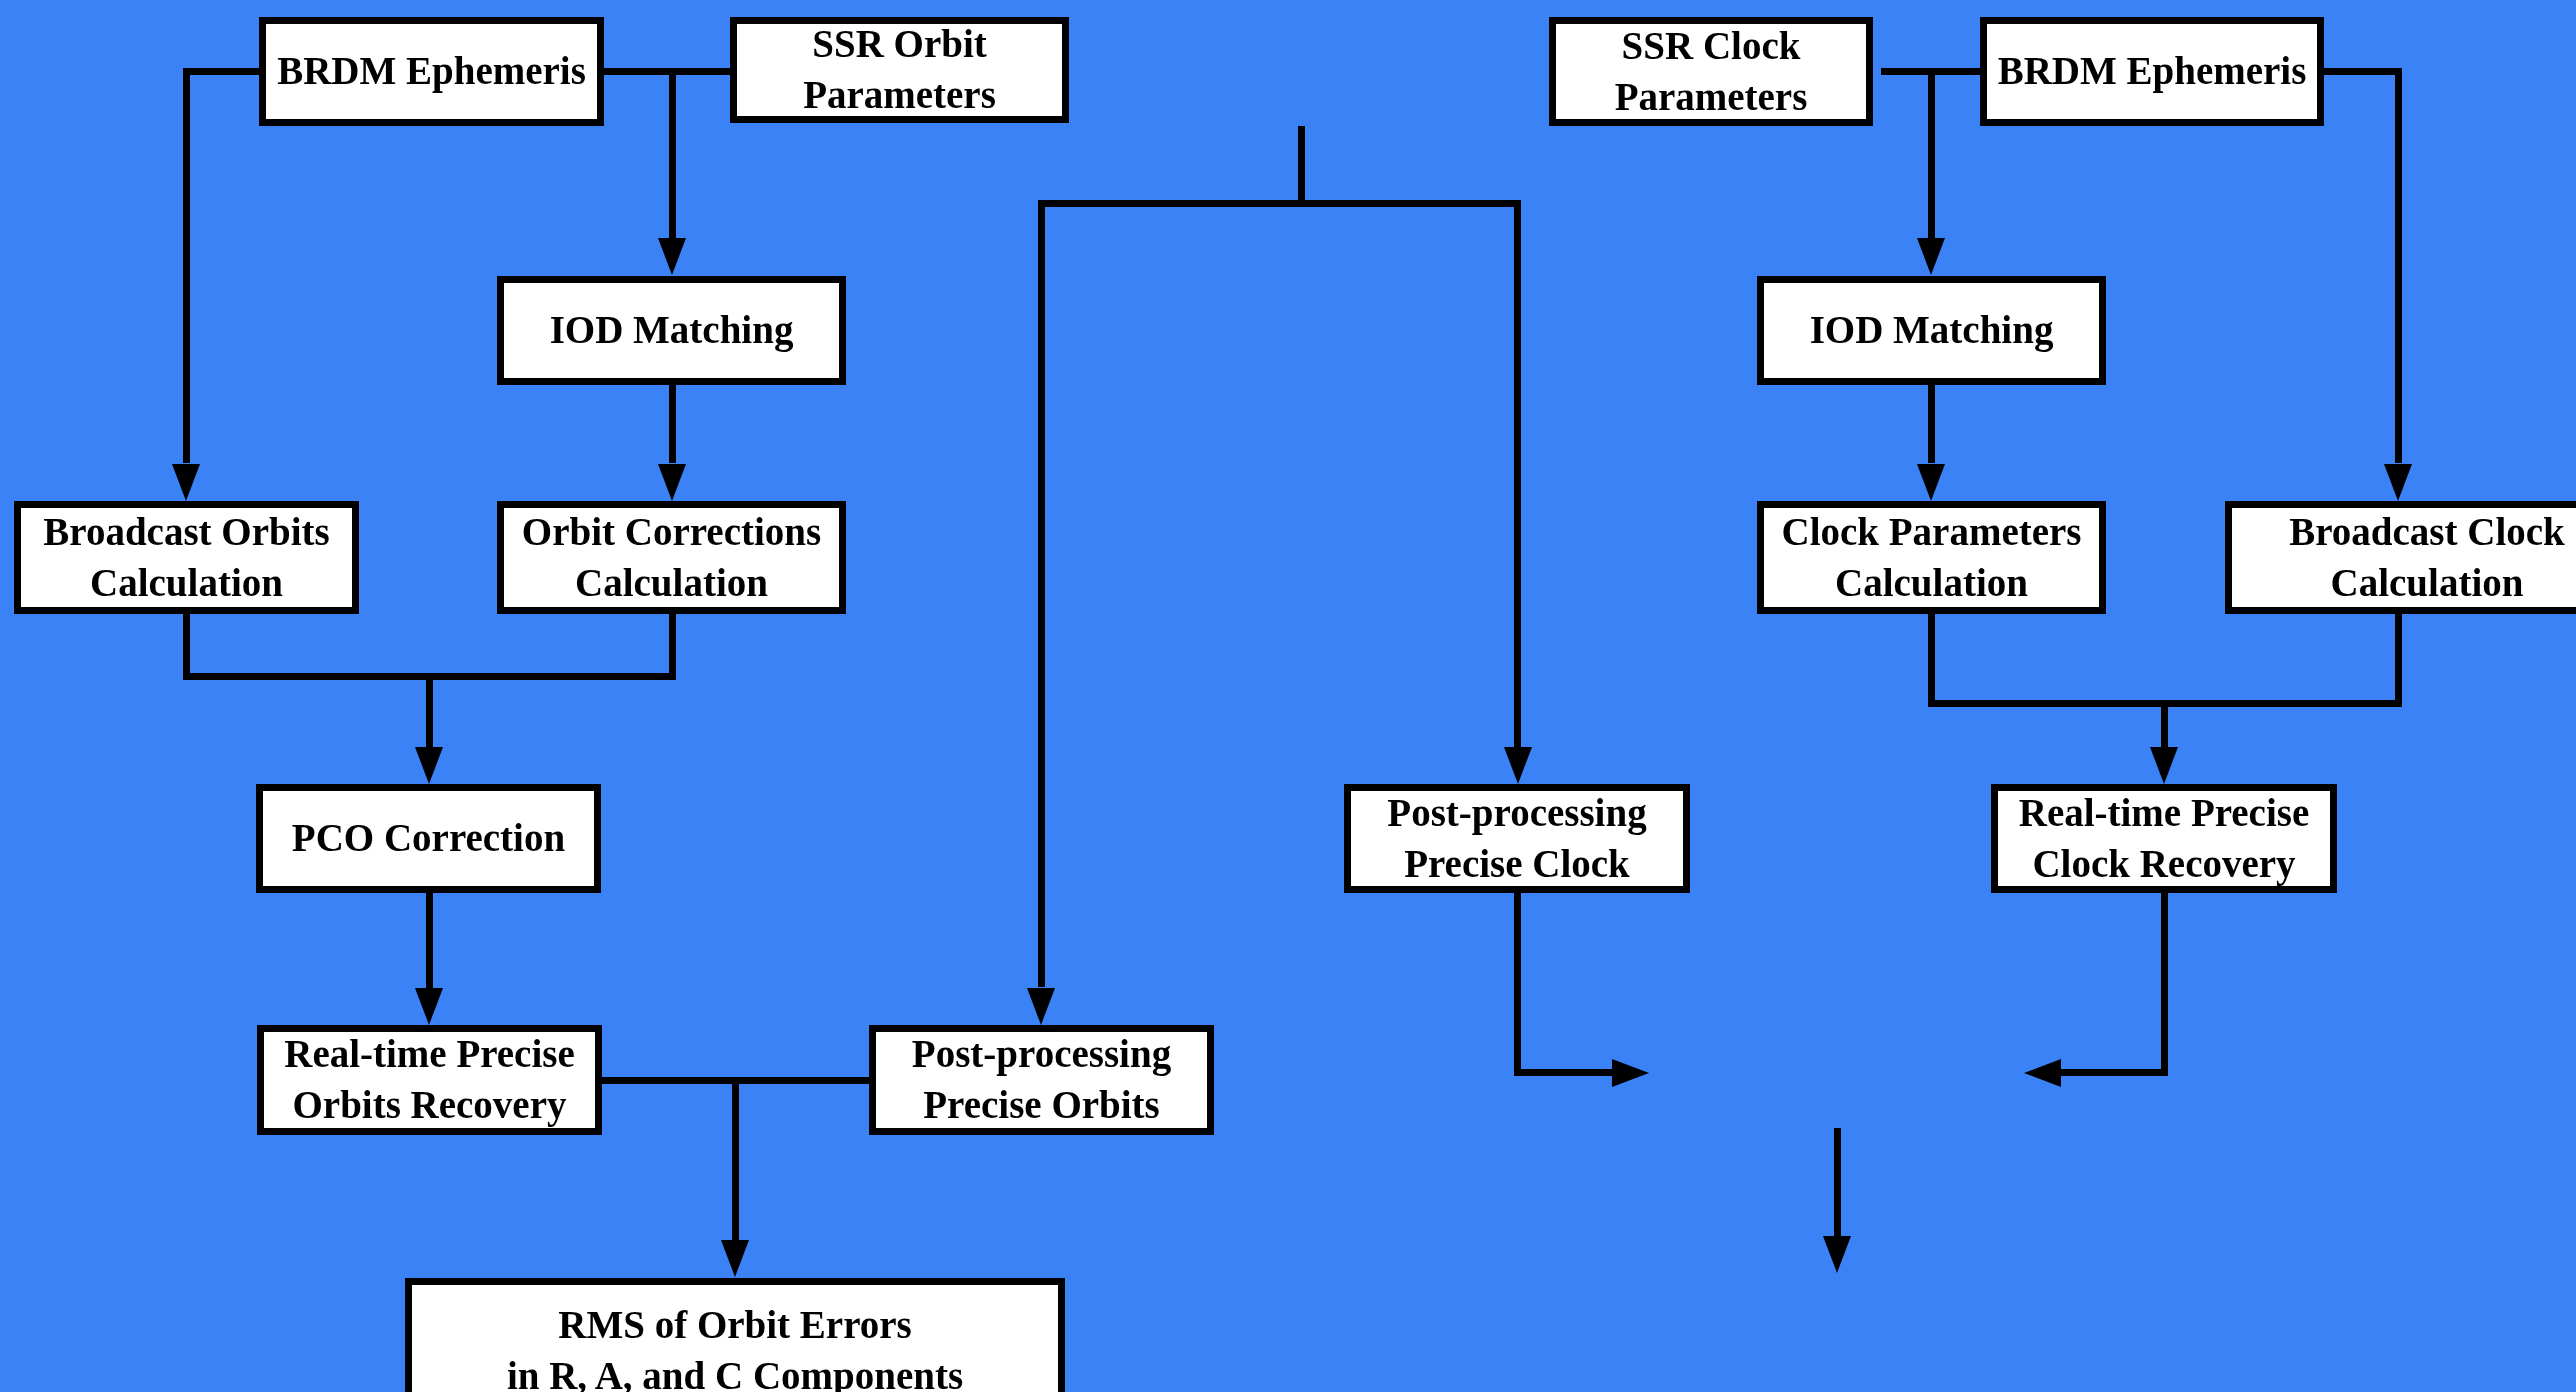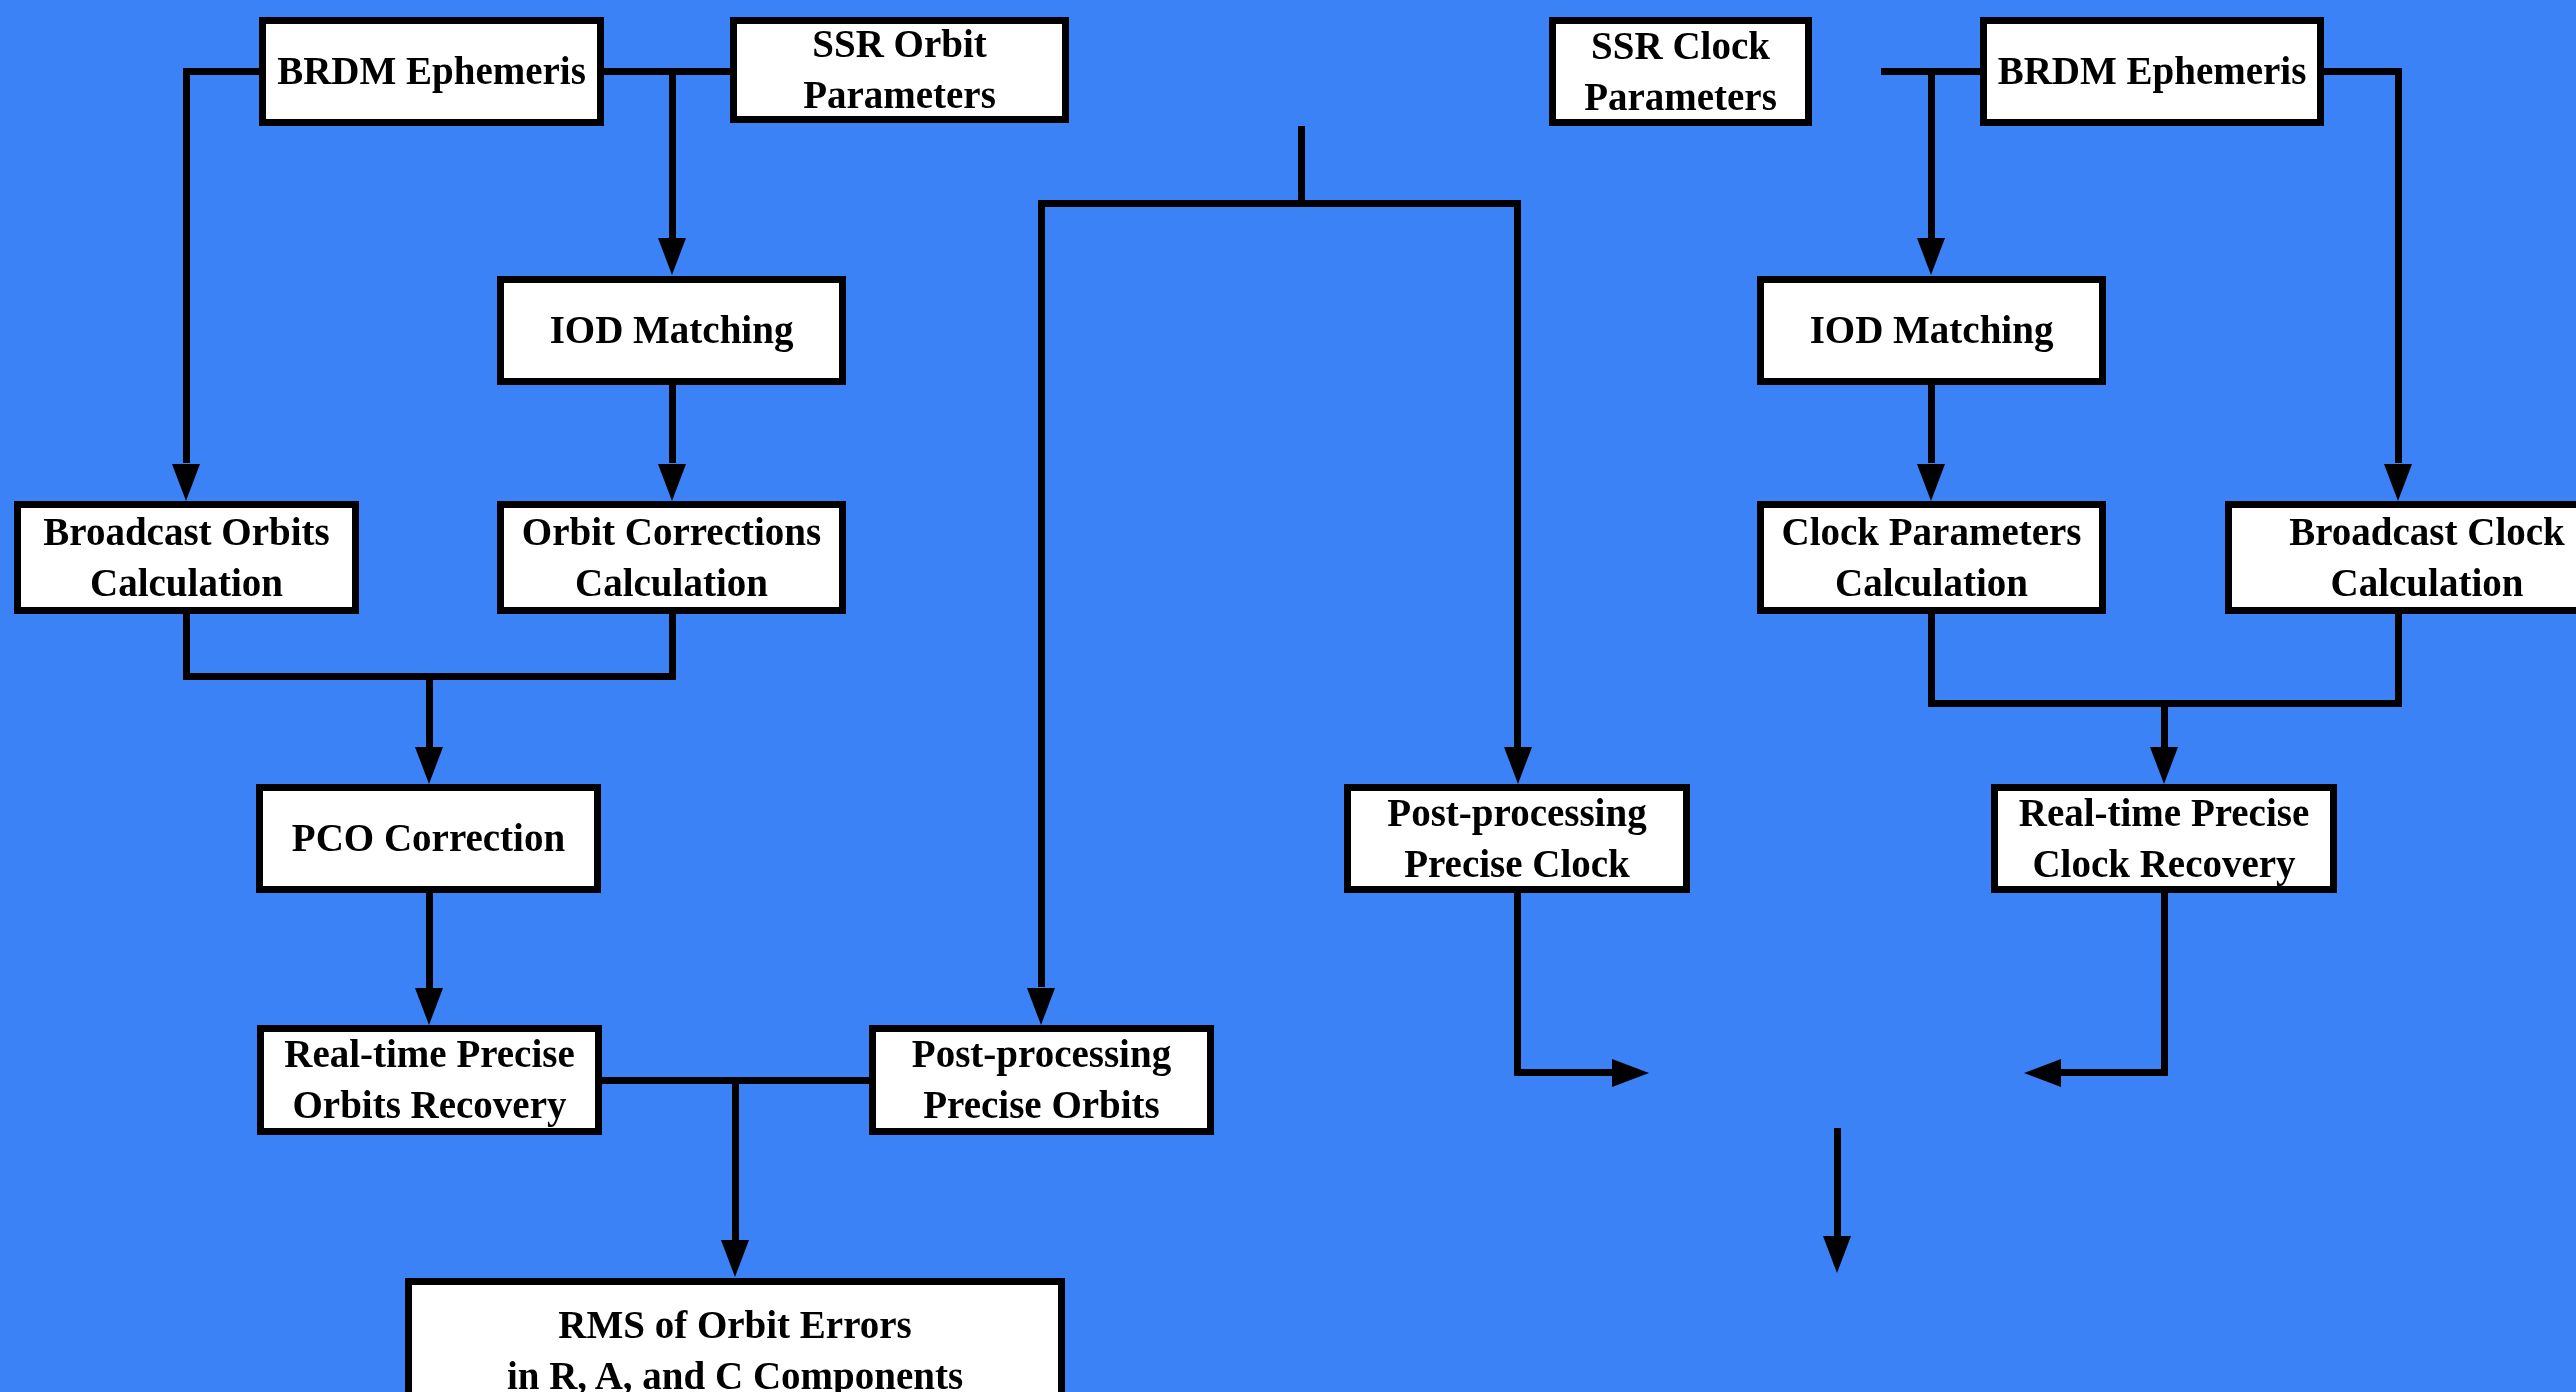--- a/index.html
+++ b/index.html
@@ -103,21 +103,21 @@
   <div class="arr-d" style="left:721px;top:1240px"></div>
   <div class="arr-r" style="left:1612px;top:1059px"></div>
   <div class="arr-l" style="left:2024px;top:1059px"></div>
 
   <div class="node" style="left:259px;top:17px;width:345px;height:109px">BRDM Ephemeris</div>
 
   <div class="node" style="left:730px;top:17px;width:339px;height:106px">SSR Orbit
 Parameters</div>
 
 
-  <div class="node" style="left:1549px;top:17px;width:263px;height:109px">SSR Clock
+  <div class="node" style="left:1549px;top:17px;width:324px;height:109px">SSR Clock
 Parameters</div>
 
   <div class="node" style="left:1980px;top:17px;width:344px;height:109px">BRDM Ephemeris</div>
 
   <div class="node" style="left:497px;top:276px;width:349px;height:109px">IOD Matching</div>
 
   <div class="node" style="left:1757px;top:276px;width:349px;height:109px">IOD Matching</div>
 
   <div class="node" style="left:14px;top:501px;width:345px;height:113px">Broadcast Orbits
 Calculation</div>

